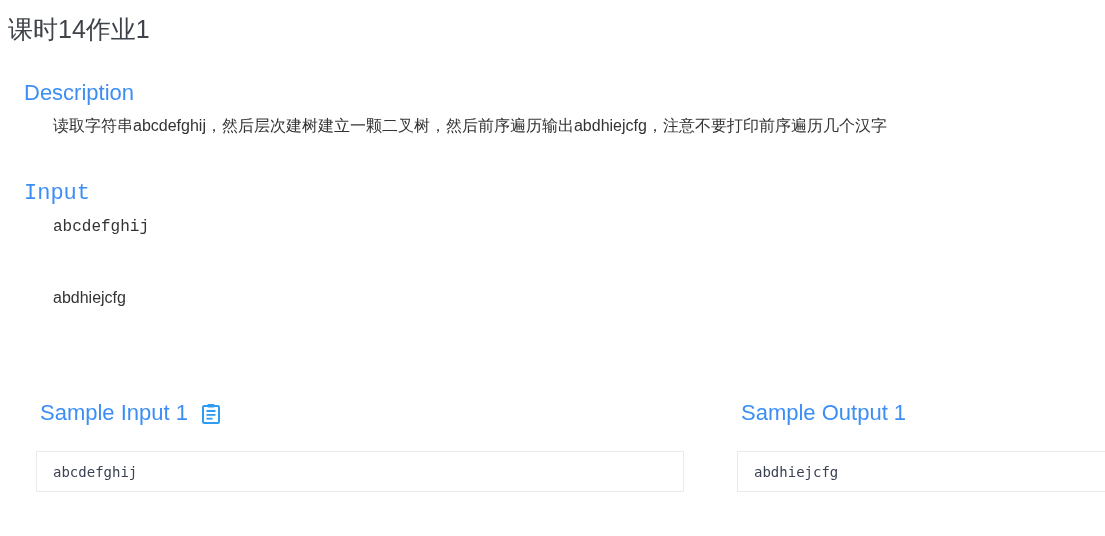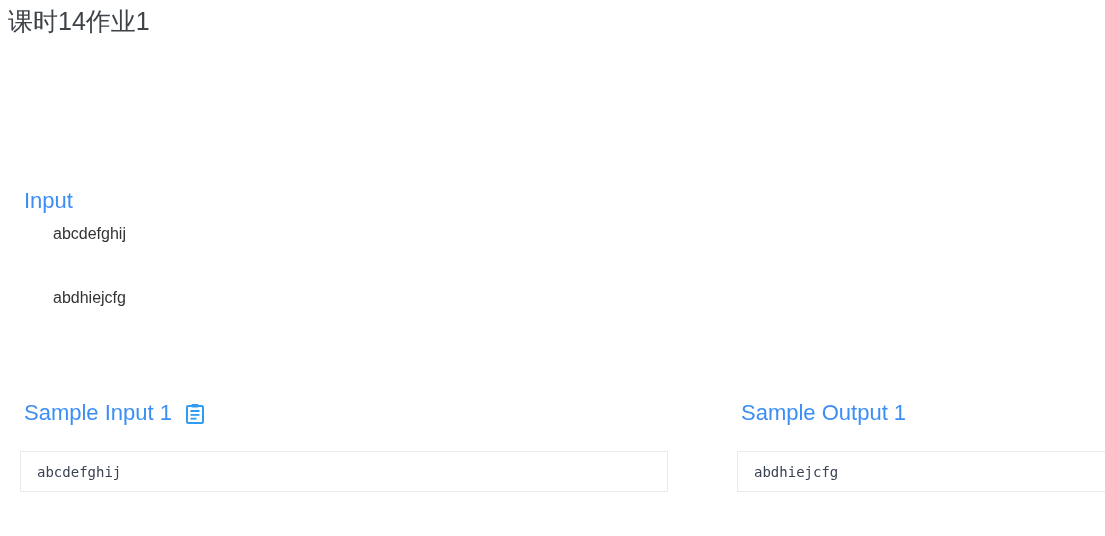--- a/index.html
+++ b/index.html
@@ -19,21 +19,21 @@
   .page {
     position: relative;
     width: 1105px;
     height: 536px;
   }
 
   
   .problem-title {
     position: absolute;
     left: 8px;
-    top: 4px;
+    top: 12px;
     font-size: 25px;
     line-height: 34px;
     font-weight: 400;
     color: #3e4349;
     white-space: nowrap;
   }
 
   
   .section {
     position: absolute;
@@ -50,30 +50,30 @@
   .section-body {
     font-size: 16px;
     line-height: 24px;
     color: #333333;
     margin-top: 6px;
     margin-left: 29px;
     white-space: nowrap;
   }
 
   #section-description { top: 78px; }
-  #section-input { top: 186px; }
+  #section-input { top: 179px; font-family: Liberation Mono, monospace; }
   #section-output { top: 280px; }
 
   
   .sample-col {
     position: absolute;
     top: 398px;
   }
   #sample-input-col {
-    left: 20px;
+    left: 36px;
     width: 648px;
     text-align: center;
   }
   #sample-output-col {
     left: 737px;
     width: 368px;
     text-align: right;
   }
 
   .sample-heading {
@@ -115,20 +115,24 @@
     white-space: pre;
   }
 </style>
 </head>
 <body>
 
 <div class="page">
 
   <div class="problem-title">课时14作业1</div>
 
+  <div class="section" id="section-description">
+    <h2 class="section-heading">Description</h2>
+    <div class="section-body">读取字符串abcdefghij，然后层次建树建立一颗二叉树，然后前序遍历输出abdhiejcfg，注意不要打印前序遍历几个汉字</div>
+  </div>
 
   <div class="section" id="section-input">
     <h2 class="section-heading">Input</h2>
     <div class="section-body">abcdefghij</div>
   </div>
 
   <div class="section" id="section-output">
     <div class="section-body">abdhiejcfg</div>
   </div>
 

